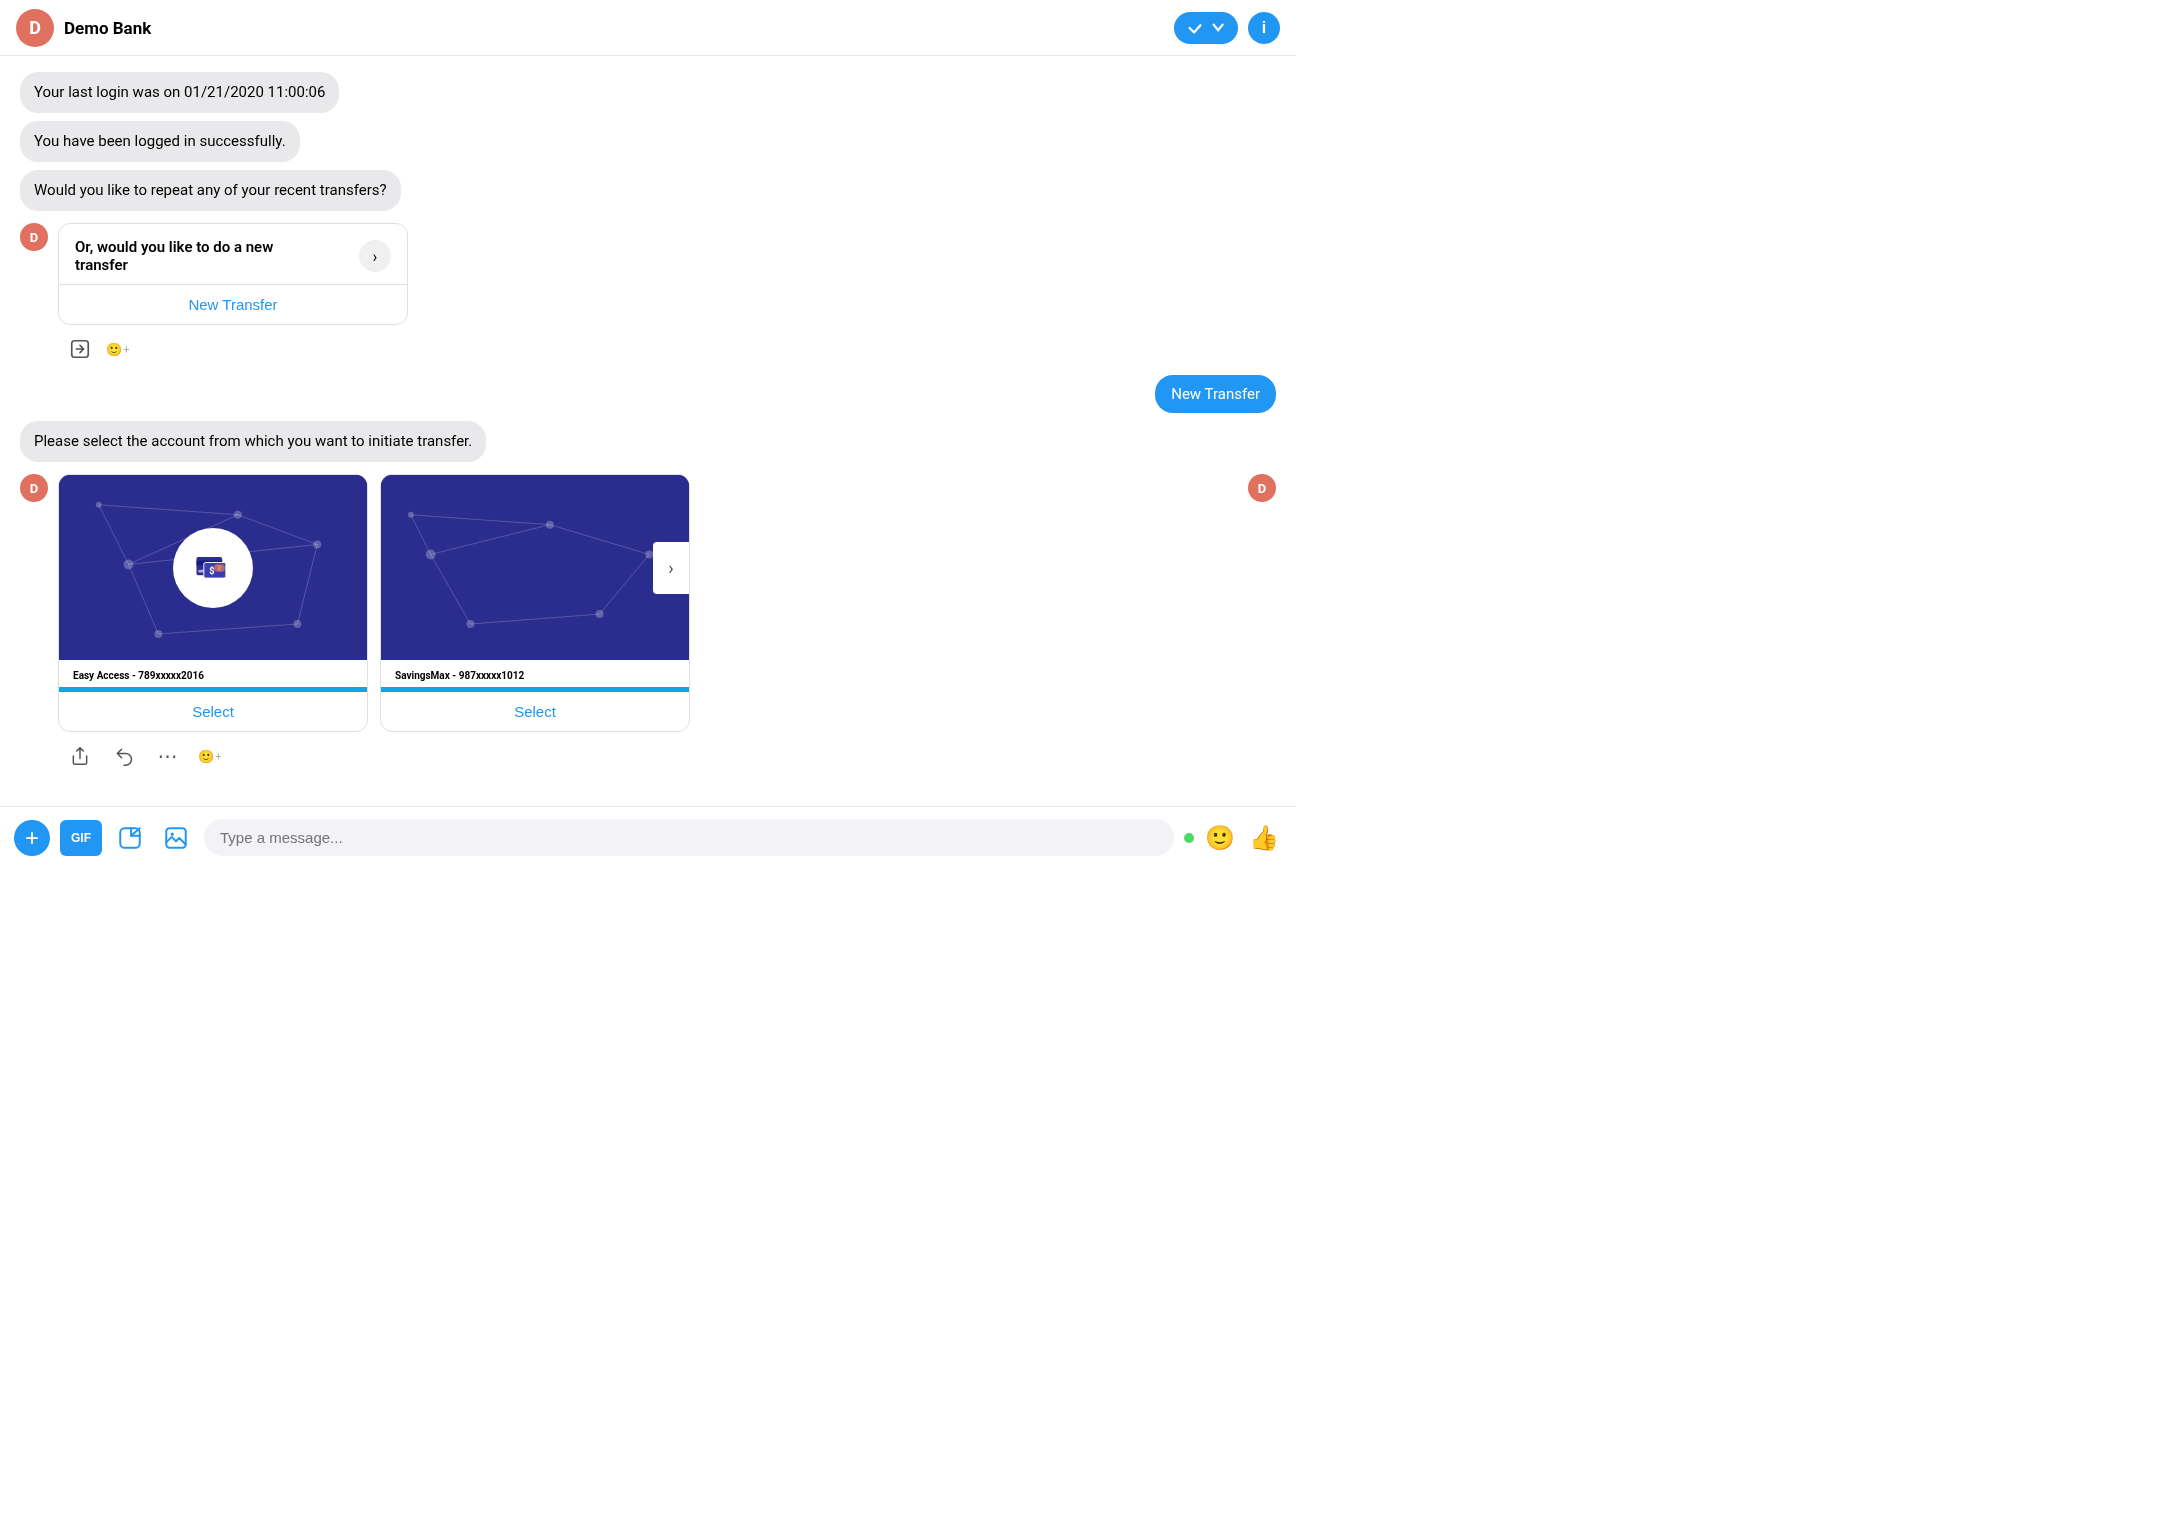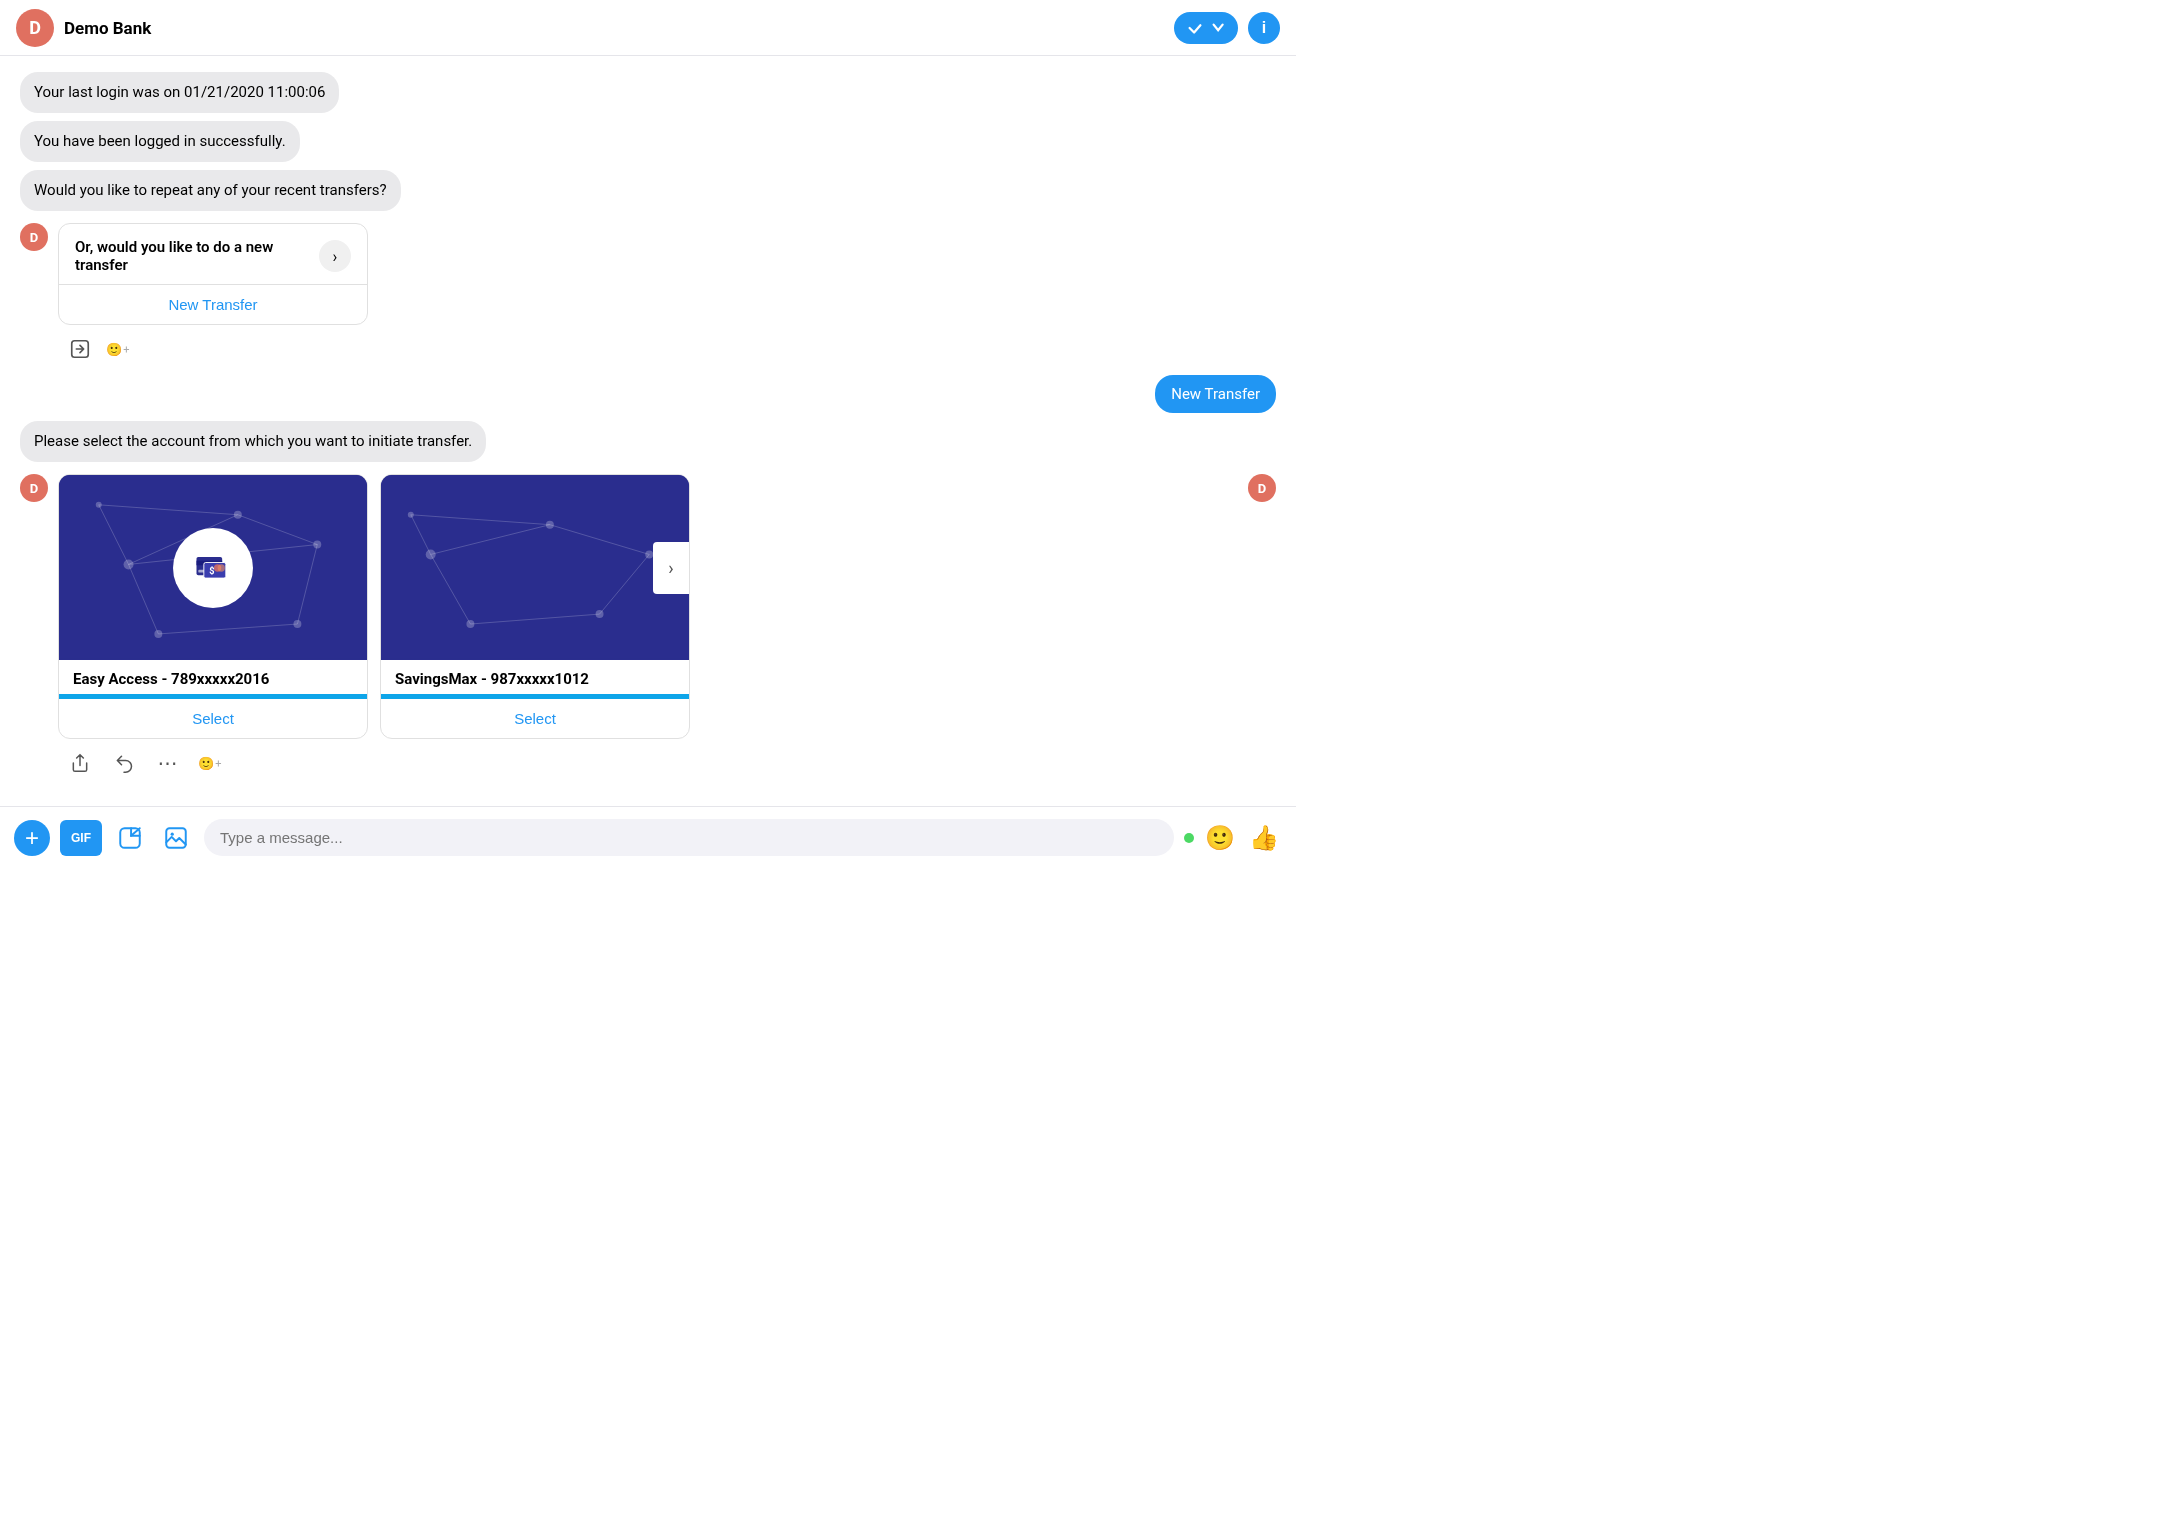--- a/index.html
+++ b/index.html
@@ -101,21 +101,21 @@
     }
     .link-btn {
       background: none; border: none; color: #2196f3; font-size: 15px; cursor: pointer; font-weight: 500;
     }
 
     
     .new-transfer-card {
       border: 1px solid #e0e0e0;
       border-radius: 12px;
       overflow: hidden;
-      width: 310px;
+      width: 350px;
       background: #fff;
     }
     .new-transfer-card-body {
       padding: 14px 16px 10px;
       display: flex; align-items: center; justify-content: space-between;
     }
     .new-transfer-card-title {
       font-weight: 600; font-size: 15px; color: #000; max-width: 220px;
     }
     .arrow-circle {
@@ -167,21 +167,21 @@
       position: absolute; inset: 0;
     }
     .account-icon-circle {
       width: 80px; height: 80px; border-radius: 50%;
       background: #fff;
       display: flex; align-items: center; justify-content: center;
       z-index: 2;
       position: relative;
     }
     .account-card-title {
-      font-weight: 700; font-size: 15px; padding: 10px 14px 6px;
+      font-weight: 700; font-size: 10px; padding: 10px 14px 6px;
     }
     .account-card-footer {
       border-top: 5px solid #0ea5e9;
       padding: 10px;
       text-align: center;
     }
     .avatar-sm {
       width: 28px; height: 28px; border-radius: 50%;
       background: #e07060;
       display: flex; align-items: center; justify-content: center;

